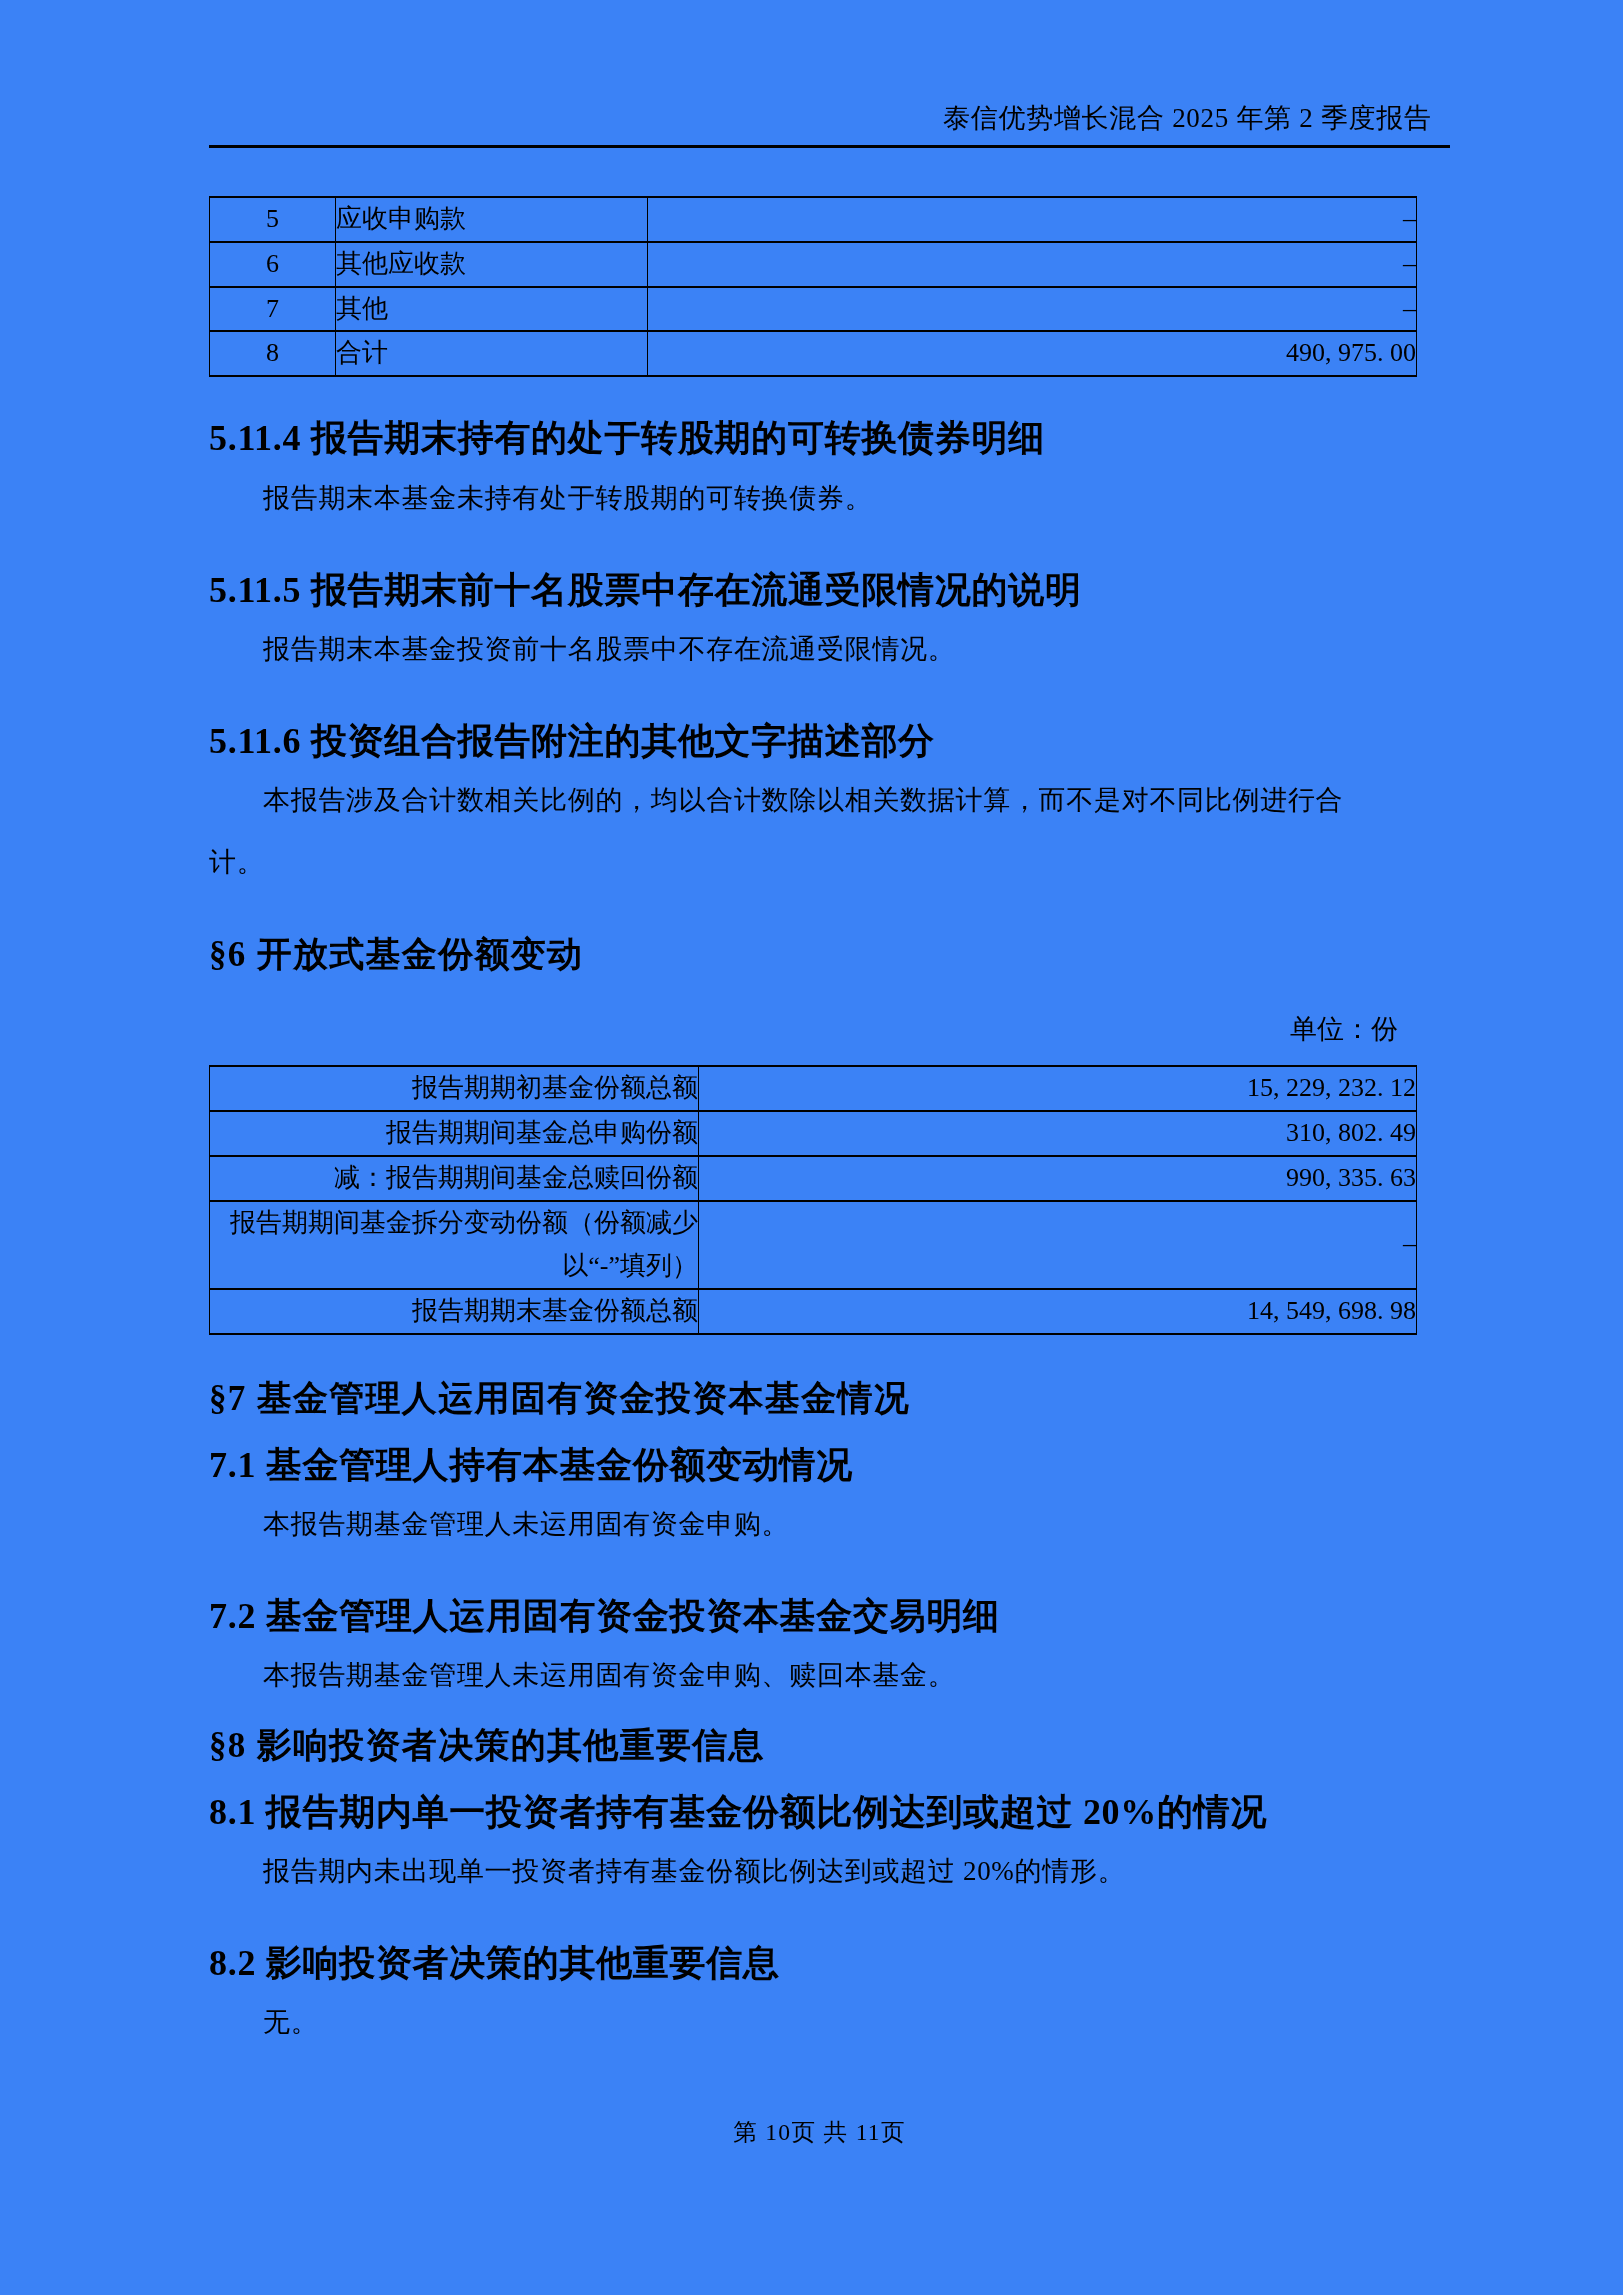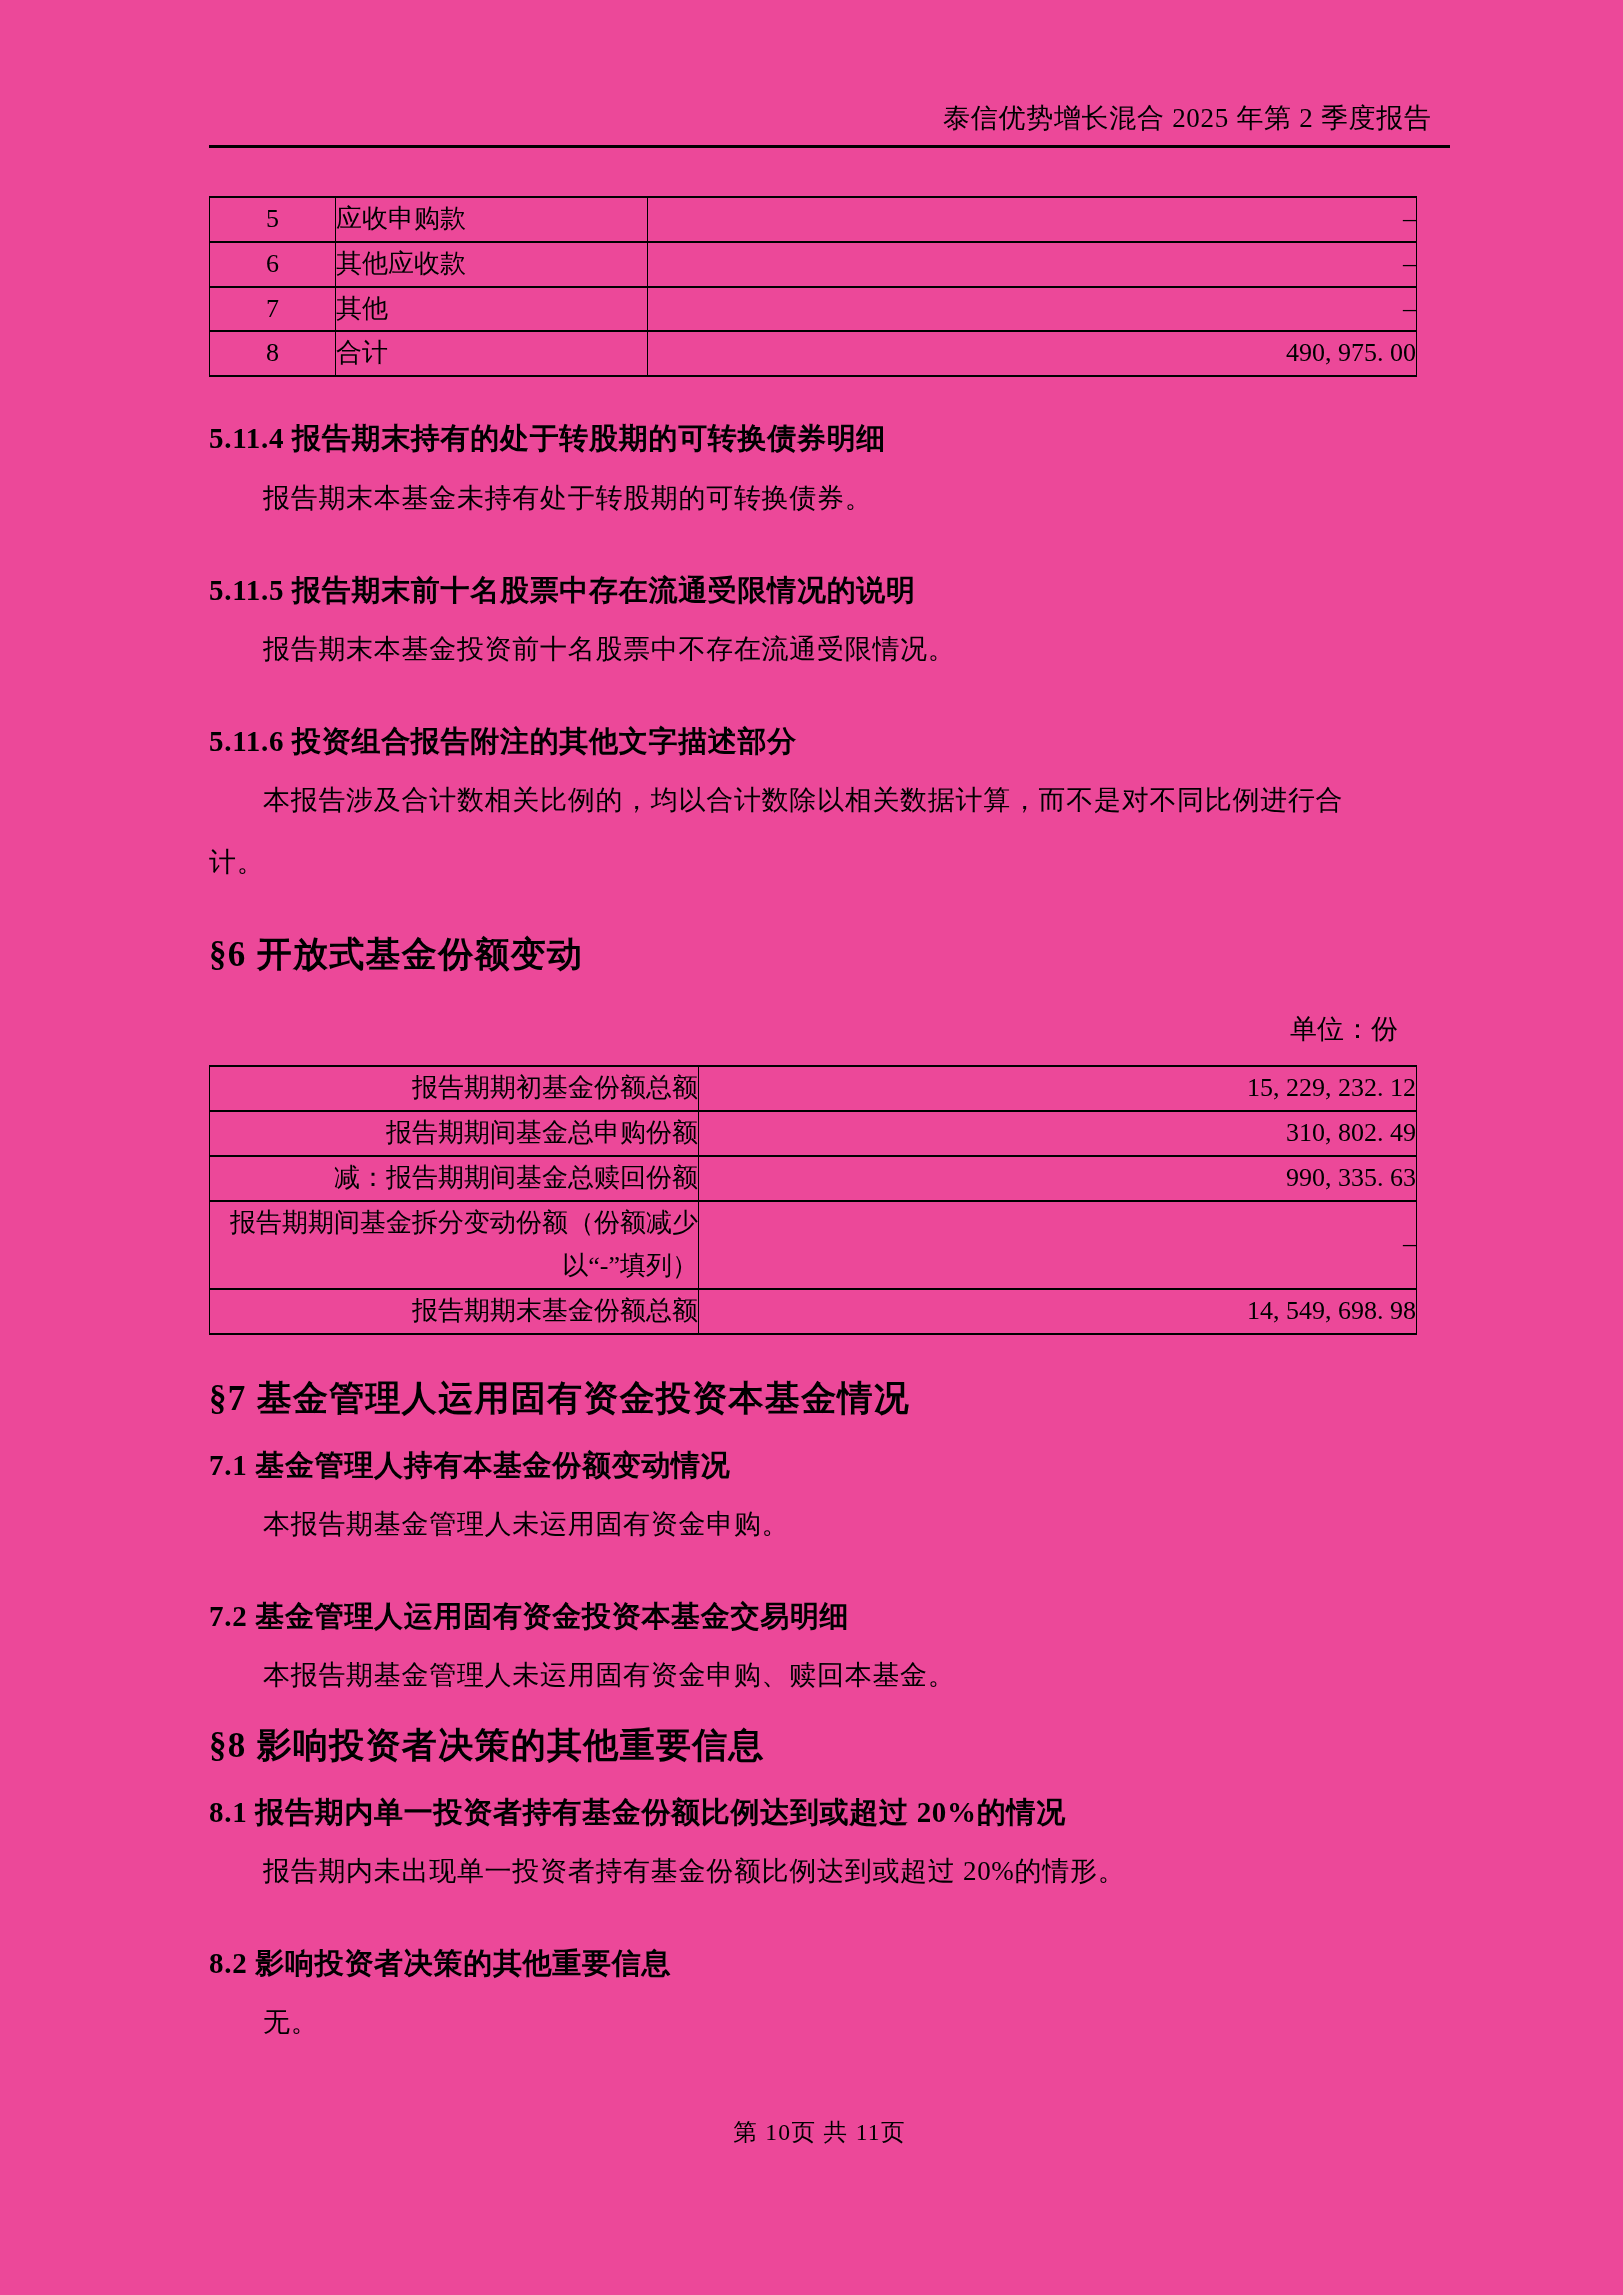--- a/index.html
+++ b/index.html
@@ -1,21 +1,21 @@
 <!DOCTYPE html>
 <html style="font-size:10.5px"><head>
 <meta charset="utf-8">
 <style>
   * { margin:0; padding:0; box-sizing:border-box; }
   html,body { background:#e8e8e8; }
   .page {
     position:relative;
     width:1623px; height:2295px;
     margin:0 auto;
-    background:#ec4899;
+    background:#3b82f6;
     color:#000000;
     font-family:"Liberation Serif","DejaVu Serif",serif;
     overflow:hidden;
   }
   .content {
     position:absolute;
     left:209px; top:0;
     width:1241px;
   }
   .header-title {
@@ -47,21 +47,21 @@
   }
   table.t1 { margin-top:48px; }
   table.t1 td { height:40px; }
   table.t2 { margin-top:14.4px; }
   table.t2 td { min-height:40px; height:40px;text-align:right; }
   td.cell-no    { text-align:center; }
   td.cell-label { text-align:left; padding-left:5.2px; }
   td.cell-value { text-align:right; padding-right:7.9px; }
   .h-sub {
     margin-top:42px;
-    font-size:29px;
+    font-size:36px;
     font-weight:bold;
     line-height:38px;
     letter-spacing:0.7px;
   }
   .h-sub.sp { margin-top:24px; }
   .h-chap {
     margin-top:39px;
     font-size:35px;
     font-weight:bold;
     line-height:46px;

